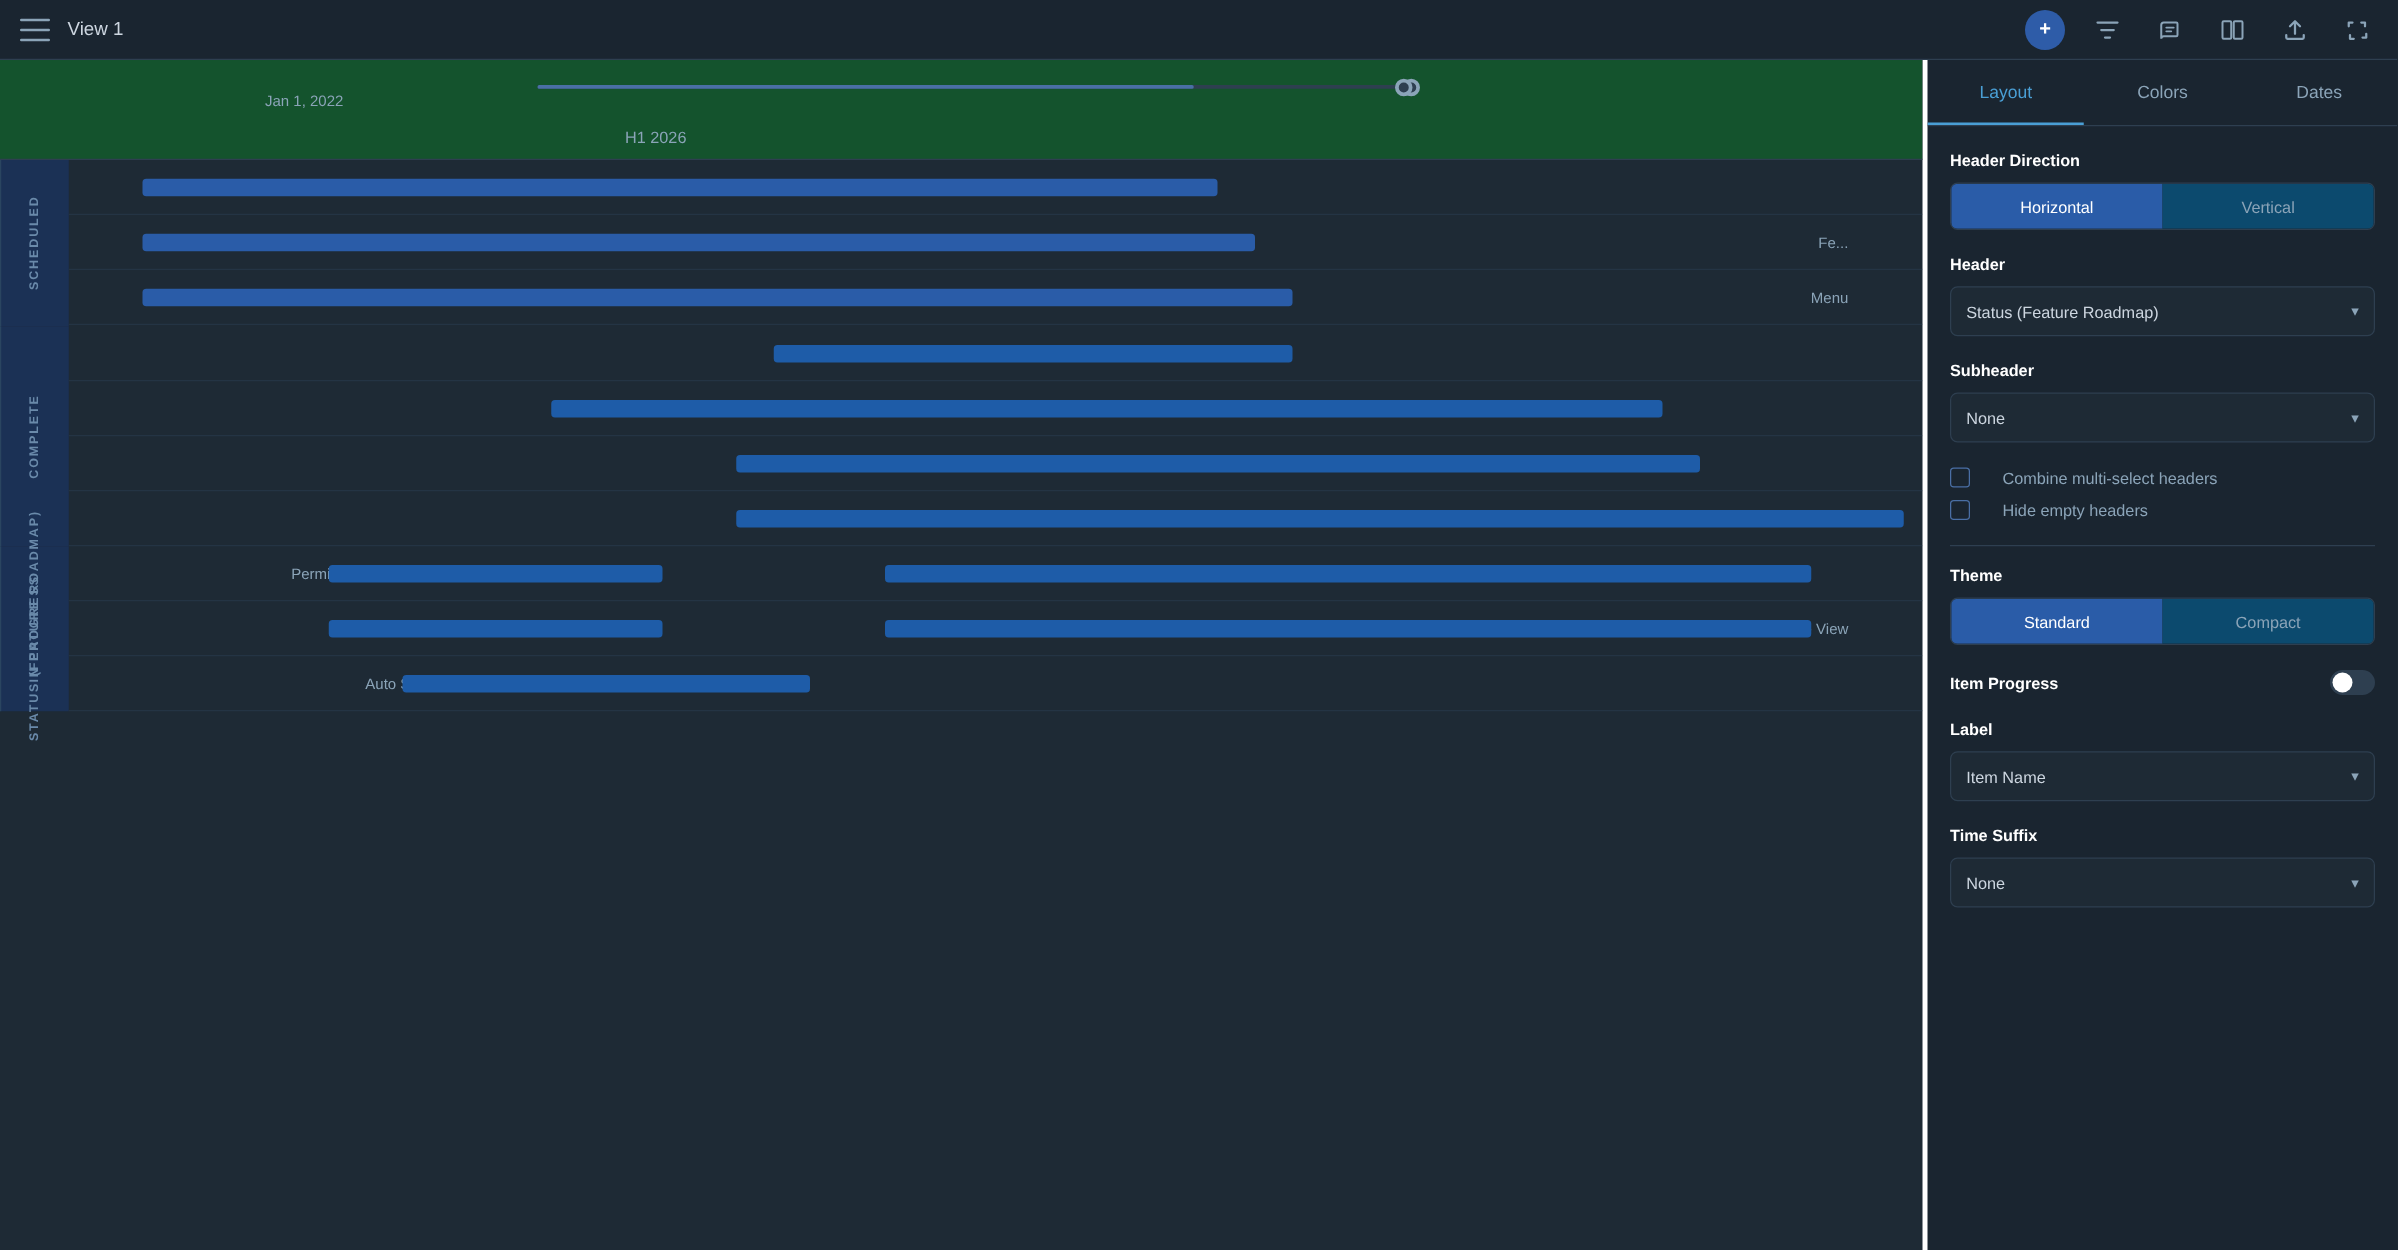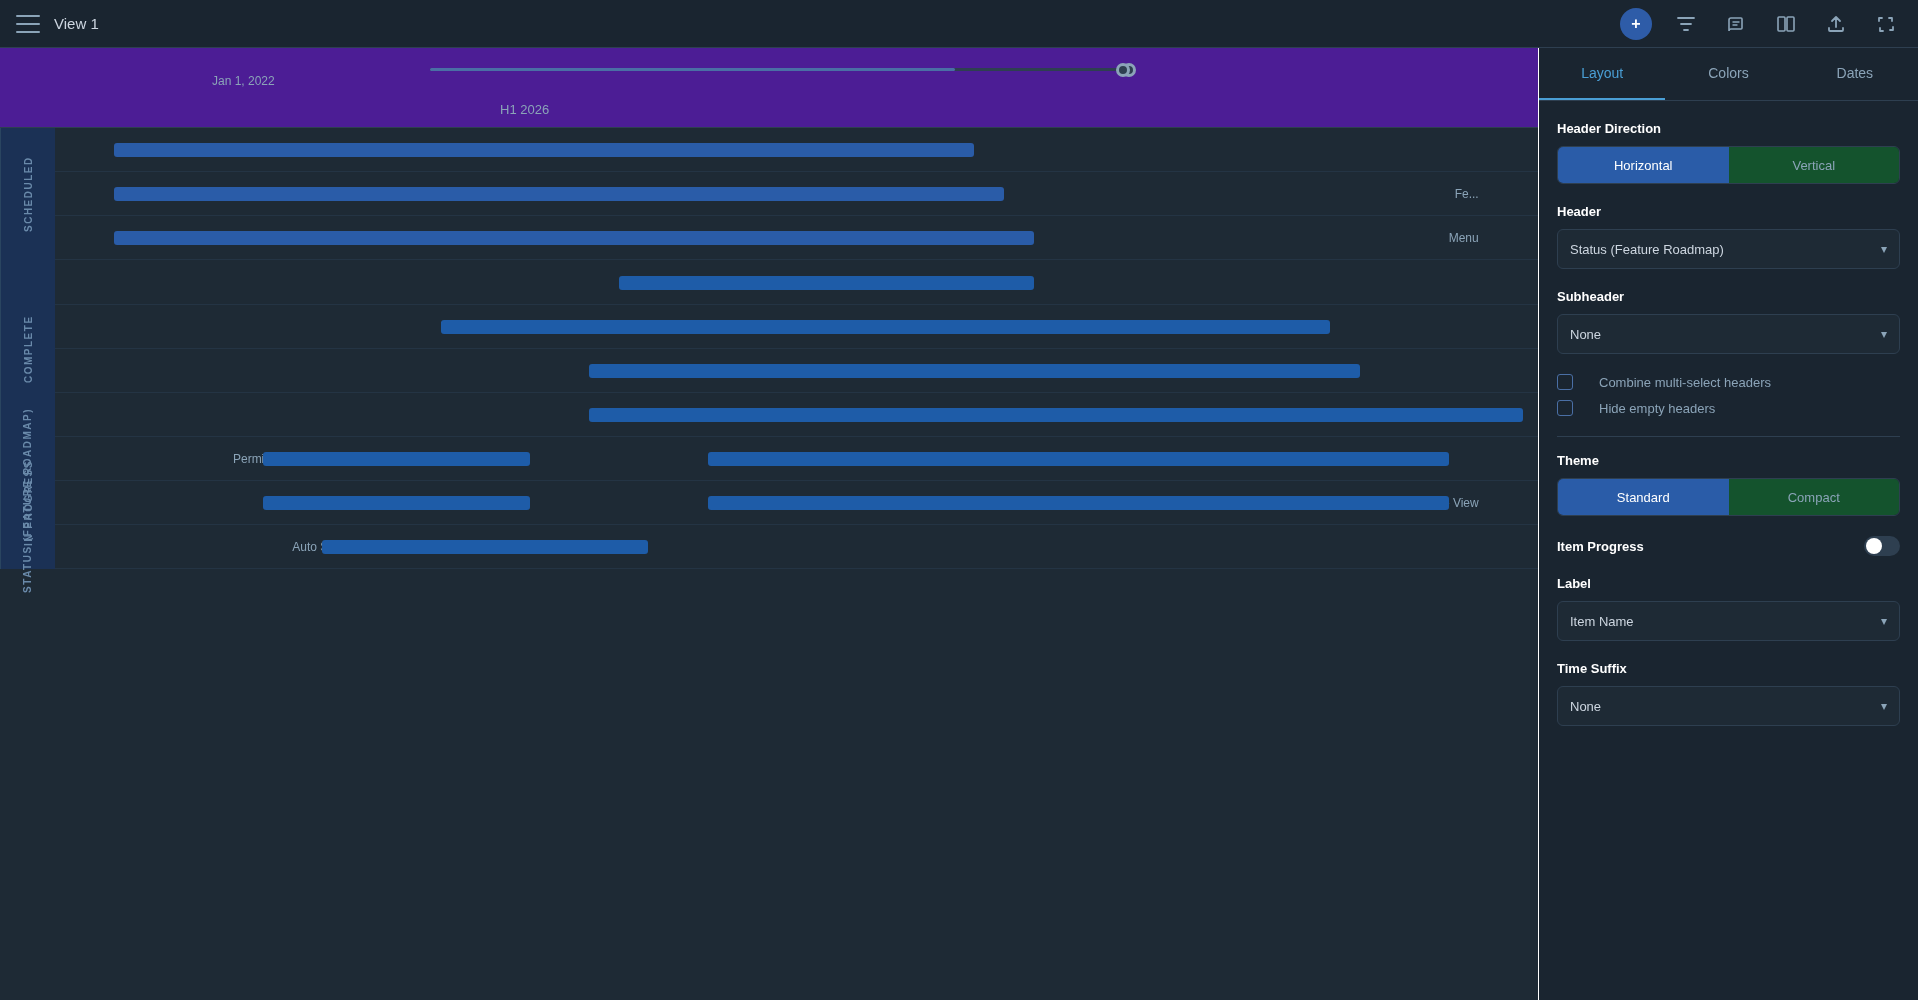--- a/index.html
+++ b/index.html
@@ -82,21 +82,21 @@
     .gantt-area {
       flex: 1;
       display: flex;
       flex-direction: column;
       overflow: hidden;
     }
 
     
     .timeline-header {
       height: 80px;
-      background: #4c1d95;
+      background: #14532d;
       display: flex;
       align-items: flex-end;
       padding: 0 0 0 200px;
       border-bottom: 1px solid #2e3f50;
       flex-shrink: 0;
       position: relative;
     }
     .timeline-slider {
       position: absolute;
       top: 20px;
@@ -168,21 +168,21 @@
       transform: translateY(-50%);
     }
     .gantt-bar.complete { background: #1e5ca8; }
     .gantt-bar.inprogress { background: #1e5ca8; }
 
     
     .right-panel {
       width: 380px;
       flex-shrink: 0;
       background: #1a2530;
-      border-left: 1px solid #ffffff;
+      border-left: 4px solid #ffffff;
       display: flex;
       flex-direction: column;
       overflow-y: auto;
     }
     .panel-tabs {
       display: flex;
       border-bottom: 1px solid #2e3f50;
       flex-shrink: 0;
     }
     .panel-tab {
@@ -225,21 +225,21 @@
     }
     .toggle-btn {
       flex: 1;
       height: 36px;
       display: flex;
       align-items: center;
       justify-content: center;
       font-size: 13px;
       cursor: pointer;
       color: #8ba4b8;
-      background: #14532d;
+      background: #0c4a6e;
       transition: all 0.2s;
     }
     .toggle-btn.active {
       background: #2a5ca8;
       color: #fff;
       font-weight: 500;
     }
 
     
     .dropdown {

